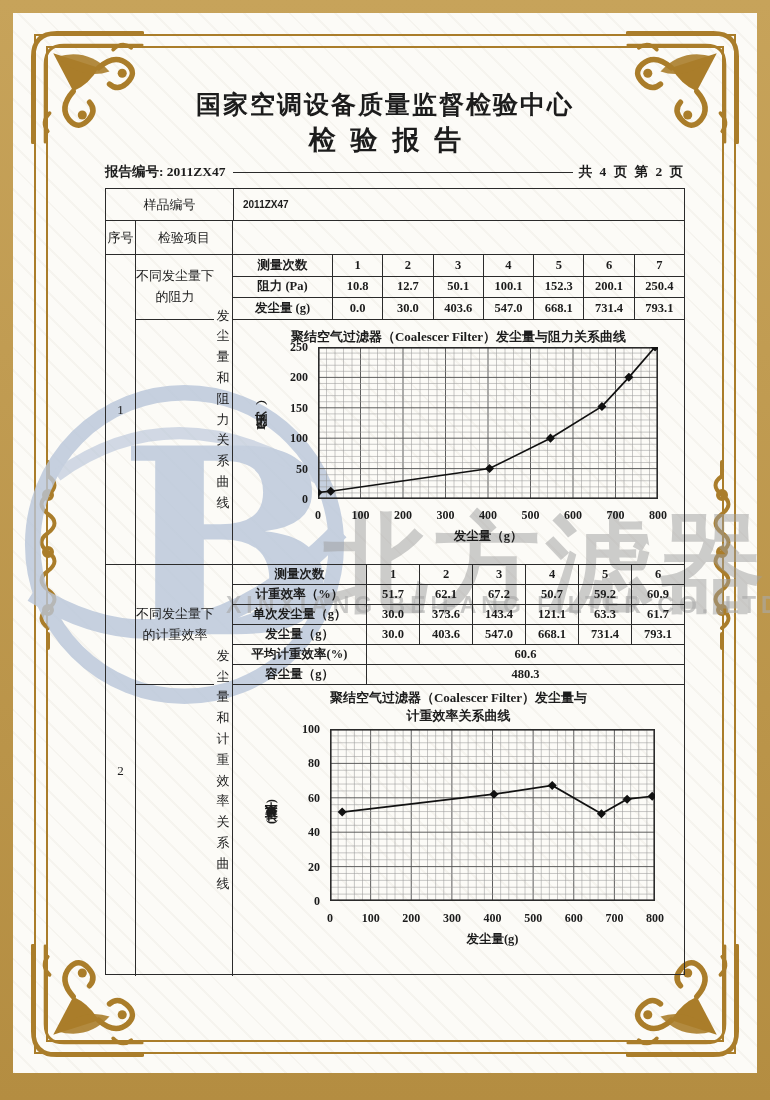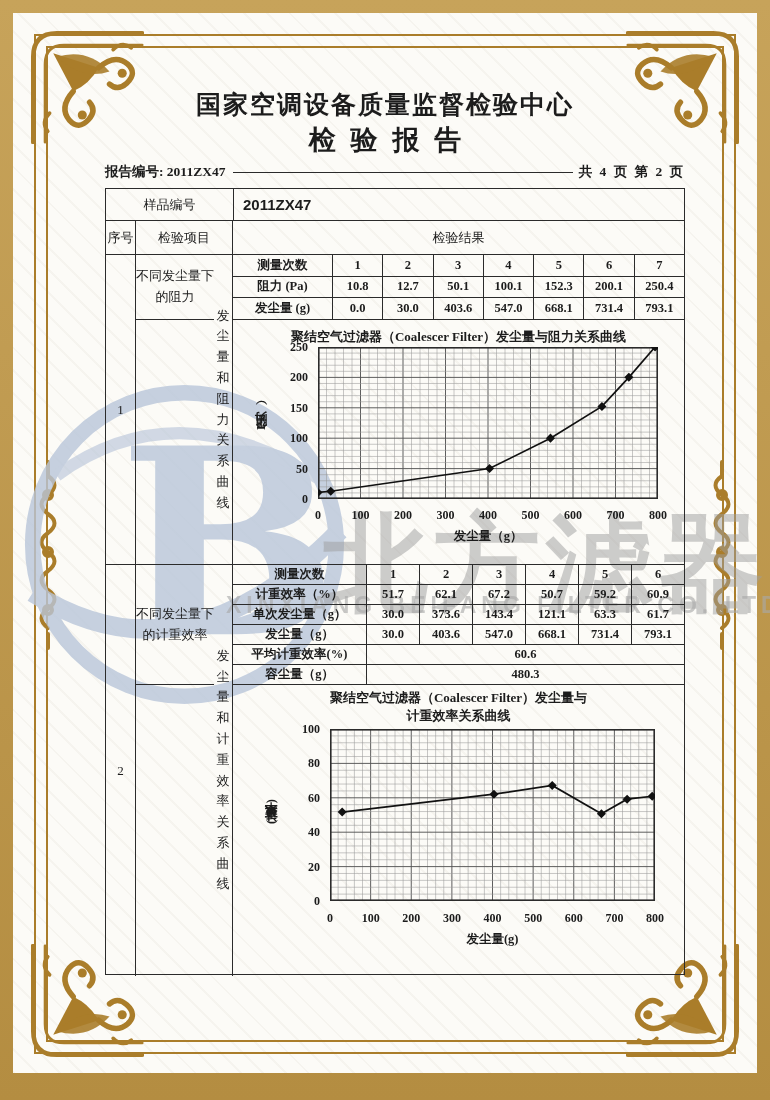--- a/index.html
+++ b/index.html
@@ -43,21 +43,21 @@
 
   .main-table{position:absolute;top:188px;left:105px;width:580px;height:787px;
         border:1.6px solid #2b2b2b;box-sizing:border-box;font-size:13px;}
   .mt-row{display:flex;box-sizing:border-box;}
   .bb{border-bottom:1.5px solid #2b2b2b;}
   .br1{border-right:1.5px solid #2b2b2b;}
   .cell{display:flex;align-items:center;justify-content:center;box-sizing:border-box;text-align:center;}
   .row-sample{height:32px;}
   .sample-label{width:128px;}
   .sample-value{flex:1;justify-content:flex-start;padding-left:9px;font-weight:700;
-        font-family:"Liberation Sans","DejaVu Sans",sans-serif;font-size:15px;text-align:right;}
+        font-family:"Liberation Sans","DejaVu Sans",sans-serif;font-size:10px;text-align:right;}
   .row-header{height:34px;}
   .seq-col{width:30px;}
   .item-col{width:97px;}
   .section{display:flex;box-sizing:border-box;}
   .sec1{height:310px;}
   .sec2{height:411px;}
   .item-stack{width:97px;display:flex;box-sizing:border-box;}
   .item-a1{height:65px;}
   .item-a2{height:120px;}
   .item-b{flex:1;}
@@ -231,21 +231,20 @@
     <div class="main-table">
 
       <div class="mt-row row-sample bb">
         <div class="cell sample-label br1">样品编号</div>
         <div class="cell sample-value">2011ZX47</div>
       </div>
 
       <div class="mt-row row-header bb">
         <div class="cell seq-col br1">序号</div>
         <div class="cell item-col br1">检验项目</div>
-        <div class="cell" style="flex:1">检验结果</div>
       </div>
 
       <div class="section sec1 bb">
         <div class="cell seq-col br1">1</div>
         <div class="item-stack br1">
           <div class="cell item-a1 pre" style="border-bottom:1.3px solid #2b2b2b">不同发尘量下
 的阻力</div>
           <div class="cell item-b pre">发尘量和阻力
 关系曲线</div>
         </div>

